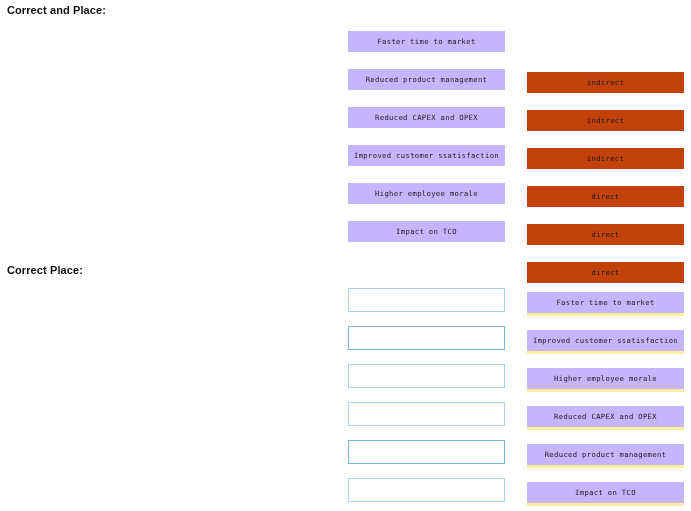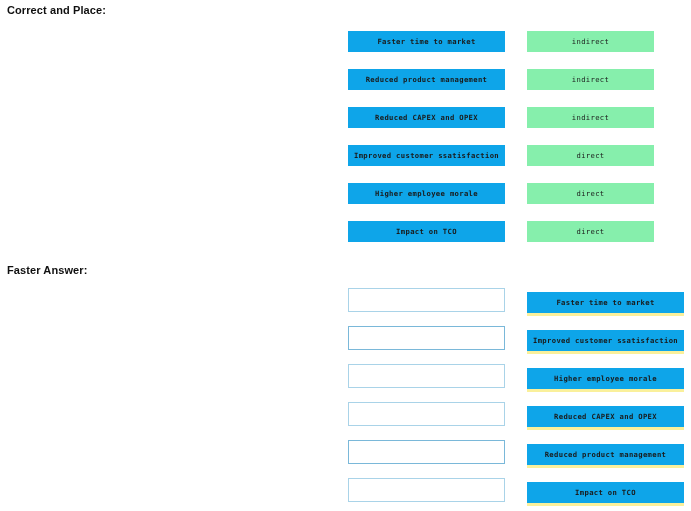--- a/index.html
+++ b/index.html
@@ -45,30 +45,30 @@
     justify-content: center;
     font-family: "DejaVu Sans Mono", "Liberation Mono", monospace;
     font-size: 7.2px;
     letter-spacing: 0.35px;
     color: #1a1a1a;
     white-space: nowrap;
     pointer-events: auto;
   }
 
   .tile.blue {
-    background: #0ea5e9;
+    background: #c4b5fd;
     left: 348px;
     width: 157px;
-    font-weight: bold;
   }
 
   .tile.yellow {
-    background: #86efac;
+    background: #c2410c;
     left: 527px;
-    width: 127px;
+    width: 157px;
+    margin-top: 41px;
   }
 
   
   .slot-yellow {
     position: absolute;
     left: 527px;
     width: 157px;
     height: 24px;
     background: #faf09b;
     pointer-events: auto;
@@ -111,21 +111,21 @@
 
   <div class="tile yellow" style="top:31px">indirect</div>
   <div class="tile yellow" style="top:69px">indirect</div>
   <div class="tile yellow" style="top:107px">indirect</div>
   <div class="tile yellow" style="top:145px">direct</div>
   <div class="tile yellow" style="top:183px">direct</div>
   <div class="tile yellow" style="top:221px">direct</div>
 
 </div>
 
-<div class="section-label" id="label-correct-answer">Faster Answer:</div>
+<div class="section-label" id="label-correct-answer">Correct Place:</div>
 
 <div class="drag-area">
 
   <div class="dropbox" style="top:288px"></div>
   <div class="dropbox thick" style="top:326px"></div>
   <div class="dropbox" style="top:364px"></div>
   <div class="dropbox" style="top:402px"></div>
   <div class="dropbox thick" style="top:440px"></div>
   <div class="dropbox" style="top:478px"></div>
 

